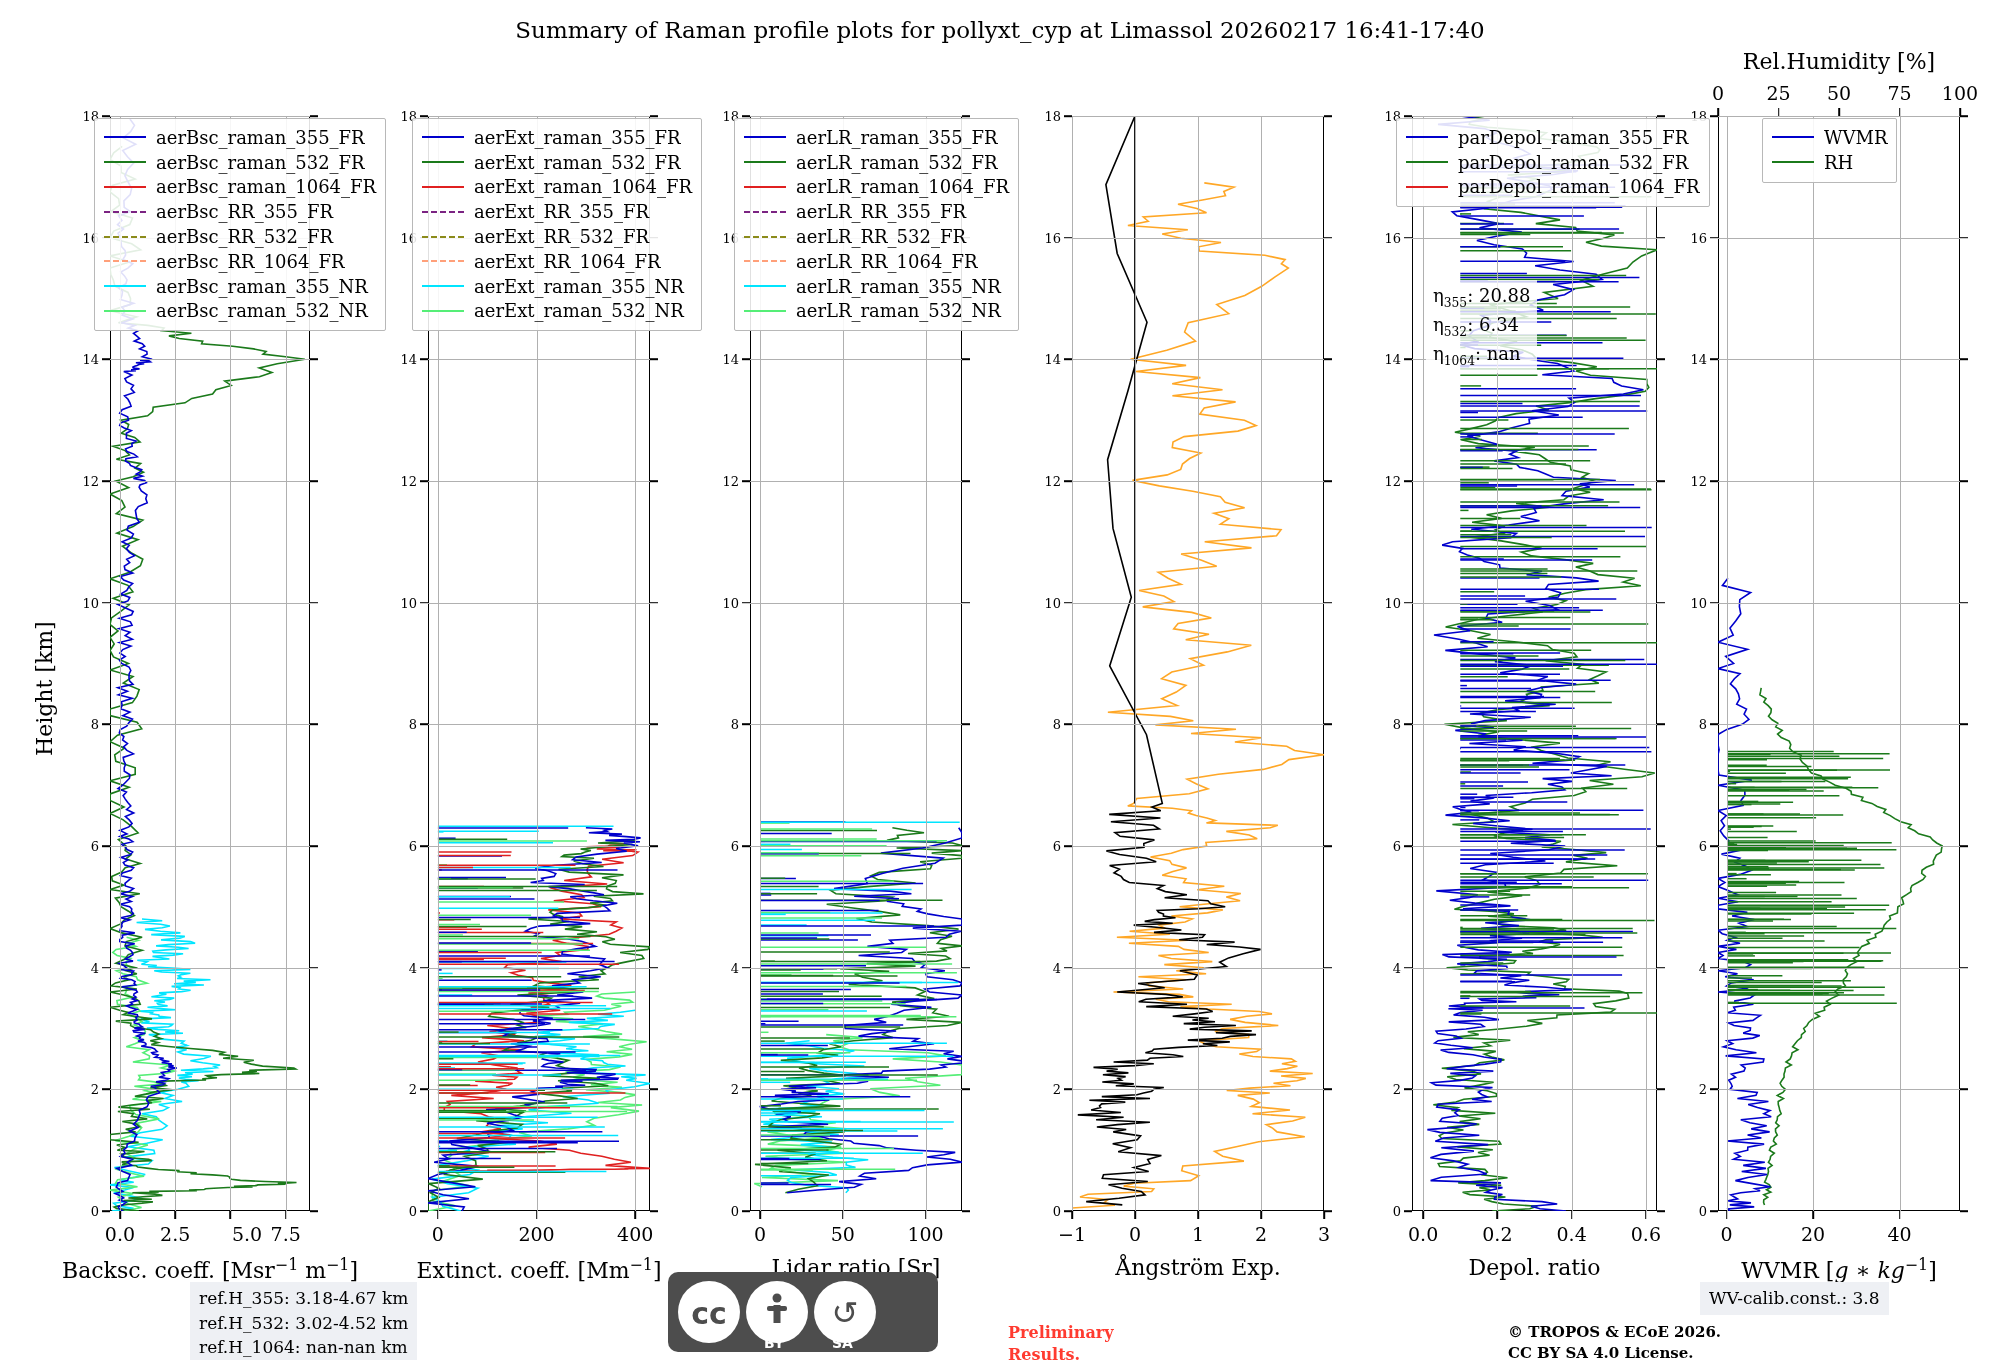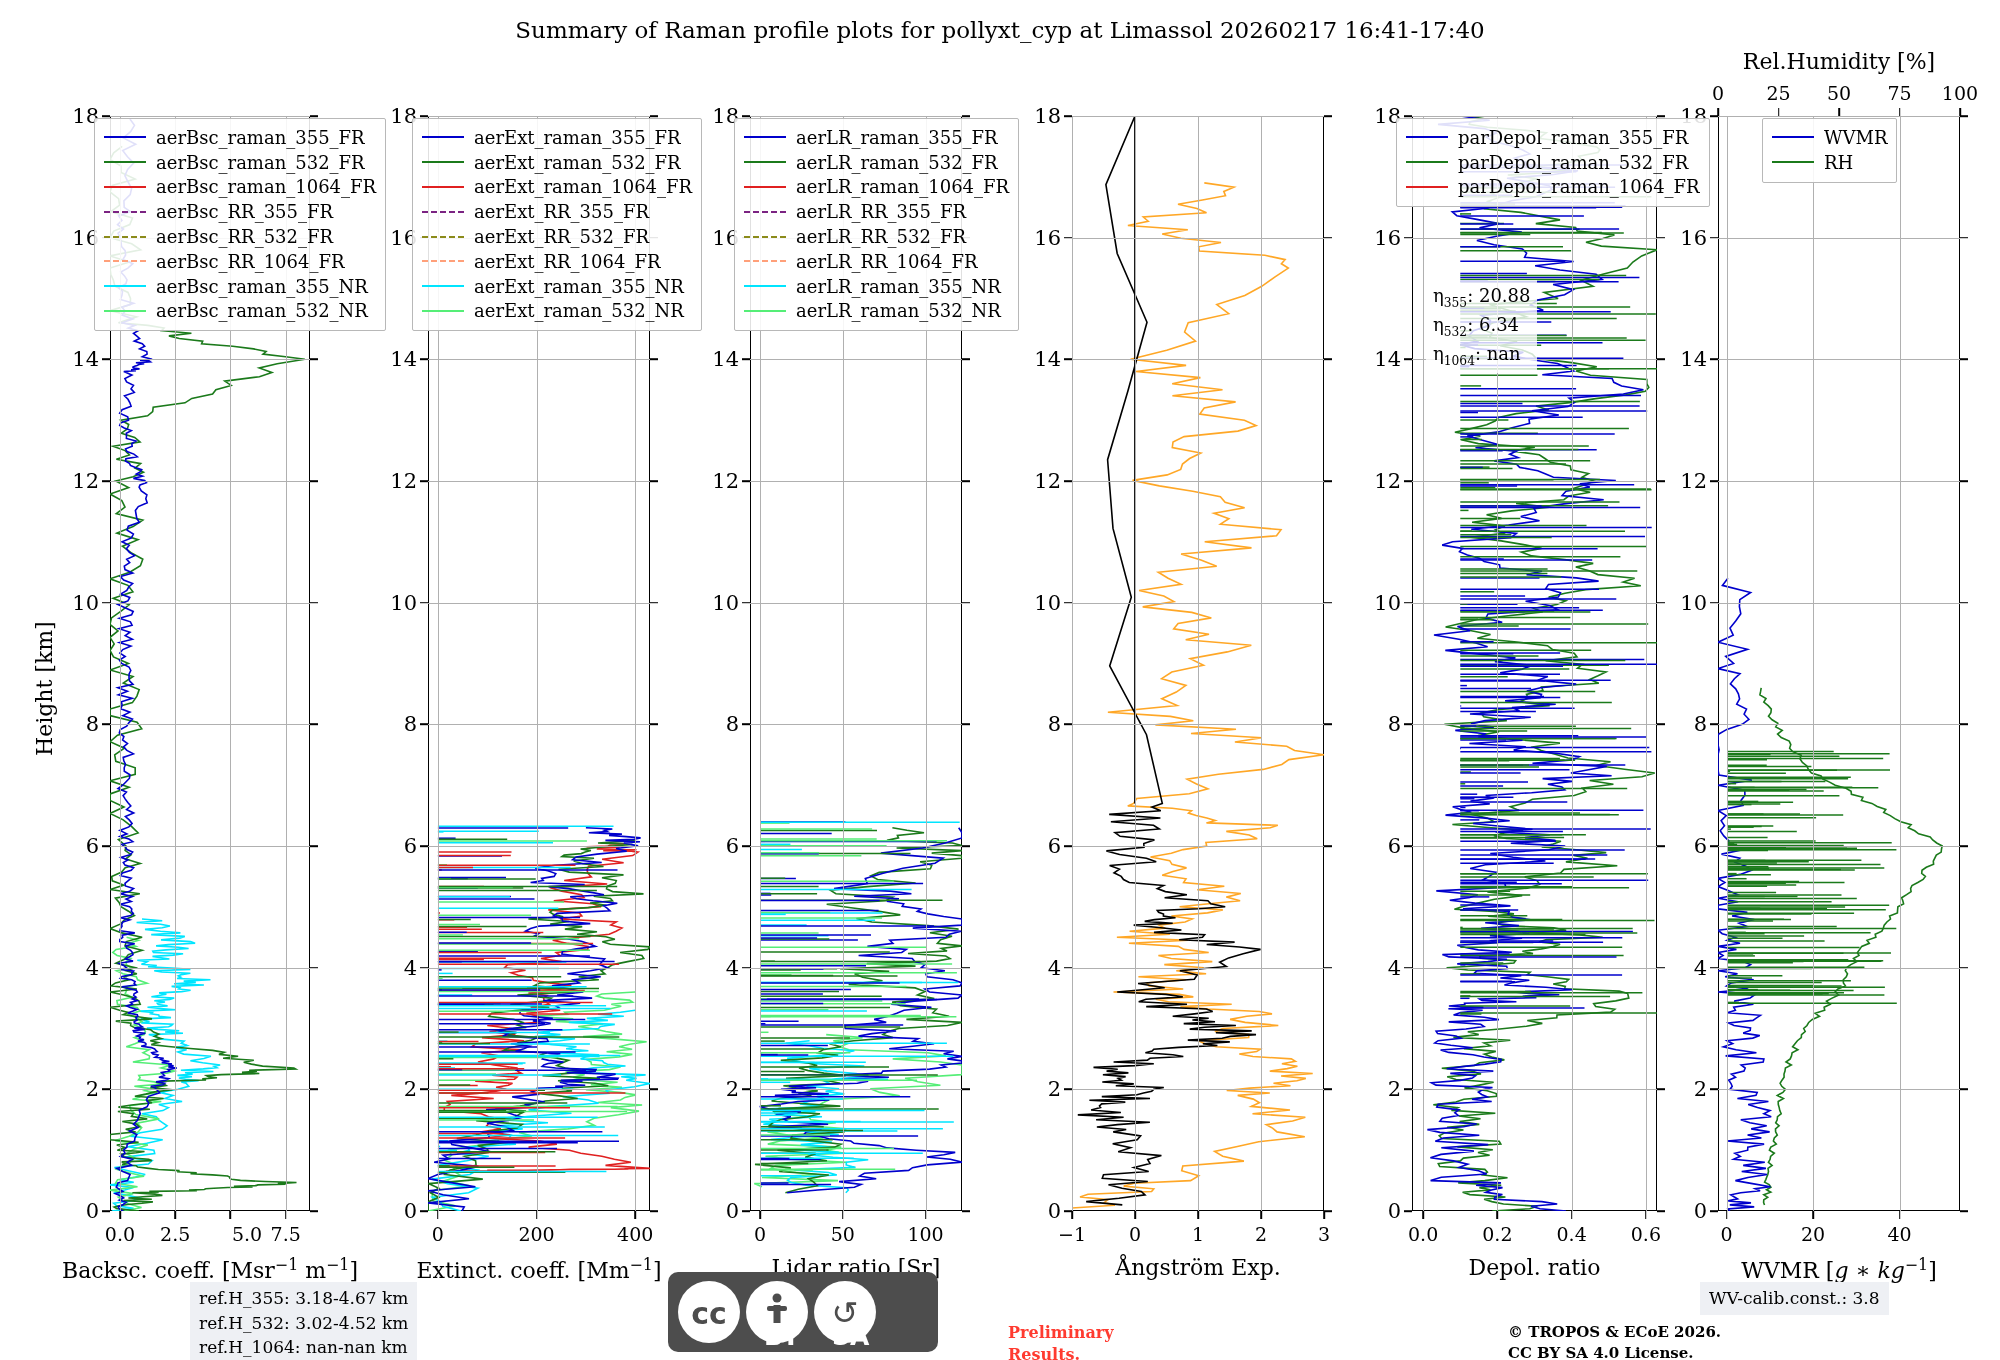--- a/index.html
+++ b/index.html
@@ -9,21 +9,21 @@
 
   .fig-title{position:absolute;top:17px;left:0;width:2000px;text-align:center;font-size:23px;font-family:"DejaVu Serif",serif;color:#000;}
 
   .panel{position:absolute;top:116px;height:1095px;}
   .plotbox{position:absolute;left:0;top:0;width:100%;height:100%;border:1.6px solid #000;box-sizing:border-box;background:#fff;}
   .plotarea{position:absolute;left:0;top:0;width:100%;height:100%;overflow:hidden;}
 
   .gridv{position:absolute;top:0;bottom:0;width:1px;background:#b0b0b0;}
   .gridh{position:absolute;left:0;right:0;height:1px;background:#b0b0b0;}
 
-  .ytick-label{position:absolute;right:100%;margin-right:11px;transform:translateY(-50%);font-size:21px;white-space:nowrap;}
+  .ytick-label{position:absolute;right:100%;margin-right:11px;transform:translateY(-50%);font-size:13px;white-space:nowrap;}
   .ytick-mark{position:absolute;right:100%;width:8px;height:1.6px;background:#000;transform:translateY(-50%);}
   .ytick-mark-r{position:absolute;left:100%;width:8px;height:1.6px;background:#000;transform:translateY(-50%);}
 
   .xtick-label{position:absolute;top:100%;margin-top:12px;transform:translateX(-50%);font-size:19px;white-space:nowrap;}
   .xtick-mark{position:absolute;top:100%;height:8px;width:1.6px;background:#000;transform:translateX(-50%);}
   .xtick-mark-t{position:absolute;bottom:100%;height:8px;width:1.6px;background:#000;transform:translateX(-50%);}
   .xtick-label-t{position:absolute;bottom:100%;margin-bottom:12px;transform:translateX(-50%);font-size:19px;white-space:nowrap;}
 
   .xaxis-title{position:absolute;top:100%;margin-top:44px;left:50%;transform:translateX(-50%);font-size:22px;white-space:nowrap;}
   .xaxis-title-top{position:absolute;bottom:100%;margin-bottom:42px;left:50%;transform:translateX(-50%);font-size:22px;white-space:nowrap;}
@@ -38,21 +38,21 @@
   .annot-box{position:absolute;background:rgba(255,255,255,0.80);padding:3px 7px;font-size:18px;line-height:1.42;z-index:45;white-space:nowrap;}
   .annot-box sub{font-size:0.68em;}
 
   .footnote{position:absolute;font-size:17px;line-height:1.45;background:#eef0f4;padding:4px 9px;white-space:pre-line;}
   .credit{position:absolute;font-size:15px;font-weight:bold;line-height:1.4;white-space:pre-line;font-family:"DejaVu Serif",serif;}
   .prelim{position:absolute;font-size:16px;font-weight:bold;line-height:1.35;color:#ff3b30;white-space:pre-line;font-family:"DejaVu Serif",serif;}
 
   .cc-badge{position:absolute;width:270px;height:80px;}
   .cc-left{position:absolute;left:0;top:0;width:270px;height:80px;background:#4d4d4d;border-radius:10px;}
   .cc-circ{position:absolute;top:9px;width:62px;height:62px;border-radius:50%;background:#ffffff;}
-  .cc-letters{position:absolute;bottom:1px;font-size:25px;font-weight:bold;color:#fff;font-family:"DejaVu Sans",sans-serif;}
+  .cc-letters{position:absolute;bottom:1px;font-size:14px;font-weight:bold;color:#fff;font-family:"DejaVu Sans",sans-serif;}
 
   svg.curve{position:absolute;left:0;top:0;width:100%;height:100%;}
   .sup{font-size:0.72em;vertical-align:super;}
 </style>
 </head>
 <body>
 
 <div id="figure">
 
   <div class="fig-title">Summary of Raman profile plots for pollyxt_cyp at Limassol 20260217 16:41-17:40</div>

